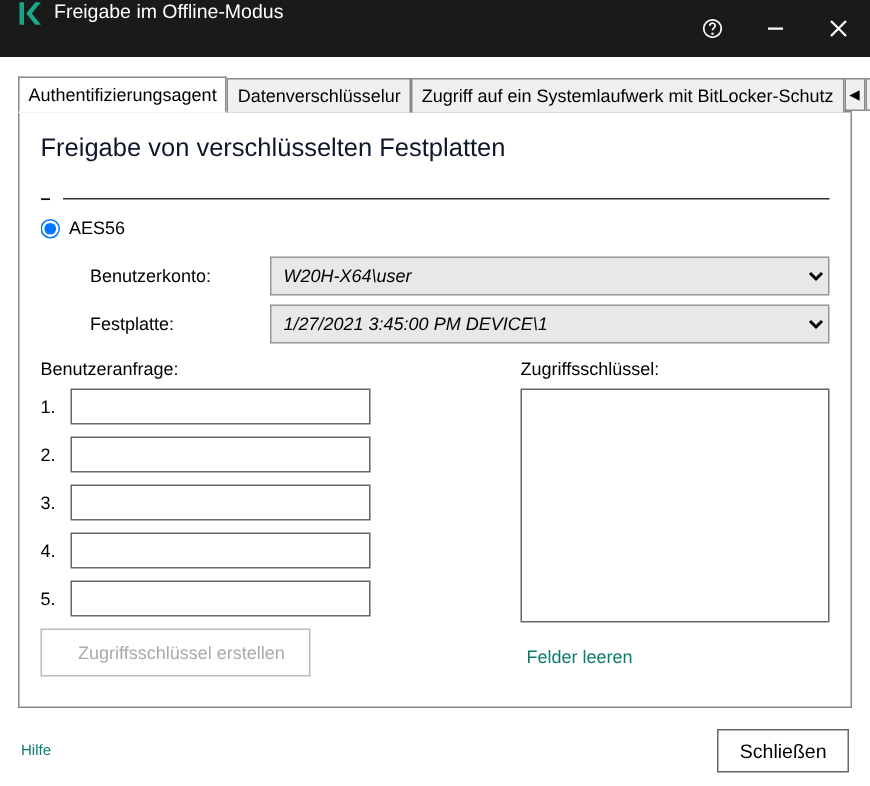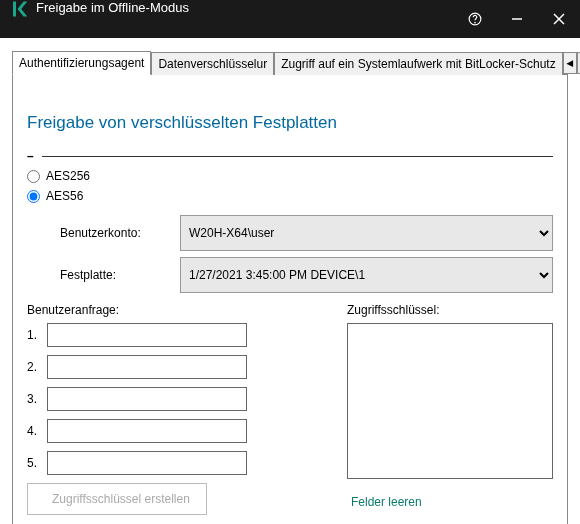--- a/index.html
+++ b/index.html
@@ -13,32 +13,32 @@
 .content { padding: 12px 12px 0 12px; }
 
 .tabs { display: flex; align-items: flex-end; border-bottom: 1px solid #888; position: relative; }
 .tab { font-size: 12px; padding: 4px 6px; border: 1px solid #888; border-bottom: none; background: #f0f0f0; margin-right: 0; position: relative; top: 1px; white-space: nowrap; }
 .tab.active { background: #fff; border-bottom: 1px solid #fff; z-index: 2; }
 .tab-scroll { display: flex; margin-left: auto; }
 .tab-scroll .sbtn { width: 14px; height: 22px; border: 1px solid #888; background: #f0f0f0; font-size: 9px; display: flex; align-items: center; justify-content: center; }
 
 .panel { border: 1px solid #888; border-top: none; padding: 14px 14px 18px 14px; min-height: 396px; }
 
-.page-title { font-size: 17px; color: #0369a1; margin-bottom: 16px; margin-top: 24px; }
+.page-title { font-size: 17px; color: #0f172a; margin-bottom: 16px; }
 
 .groupbox { margin-bottom: 12px; }
 .groupbox-label { font-size: 12px; font-weight: bold; display: flex; align-items: center; }
 .groupbox-label .dash { margin-right: 4px; }
 .groupbox-label .line { flex: 1; height: 1px; background: #333; margin-left: 4px; }
 .radio-row { display: flex; align-items: center; margin-top: 6px; font-size: 12px; }
 .radio-row input { margin-right: 6px; }
 
 .form-row { display: flex; align-items: center; margin-bottom: 6px; margin-left: 33px; }
 .form-row label { width: 120px; font-size: 12px; }
-.form-row select { flex: 1; font-size: 12px; padding: 2px 4px; background: #e8e8e8; border: 1px solid #999; height: 36px; }
+.form-row select { flex: 1; font-size: 12px; padding: 2px 4px; background: #e8e8e8; border: 1px solid #999; height: 26px; font-style: italic; }
 
 .columns { display: flex; gap: 20px; margin-top: 10px; }
 .col-left { flex: 0 0 300px; }
 .col-right { flex: 1; }
 .col-label { font-size: 12px; margin-bottom: 6px; display: block; }
 
 .req-row { display: flex; align-items: center; margin-bottom: 8px; }
 .req-row .num { width: 20px; font-size: 12px; }
 .req-row input { width: 200px; height: 24px; border: 1px solid #666; padding: 2px 4px; font-size: 12px; }
 
@@ -95,24 +95,20 @@
 
   <div class="panel">
     <div class="page-title">Freigabe von verschlüsselten Festplatten</div>
 
     <div class="groupbox">
       <div class="groupbox-label">
         <span class="dash">–</span>
         <span class="line"></span>
       </div>
       <label class="radio-row">
-        <input type="radio" name="algo" style="">
-        <span>AES256</span>
-      </label>
-      <label class="radio-row">
         <input type="radio" name="algo" checked="" style="">
         <span>AES56</span>
       </label>
     </div>
 
     <div class="form-row">
       <label>Benutzerkonto:</label>
       <select>
         <option>W20H-X64\user</option>
       </select>

